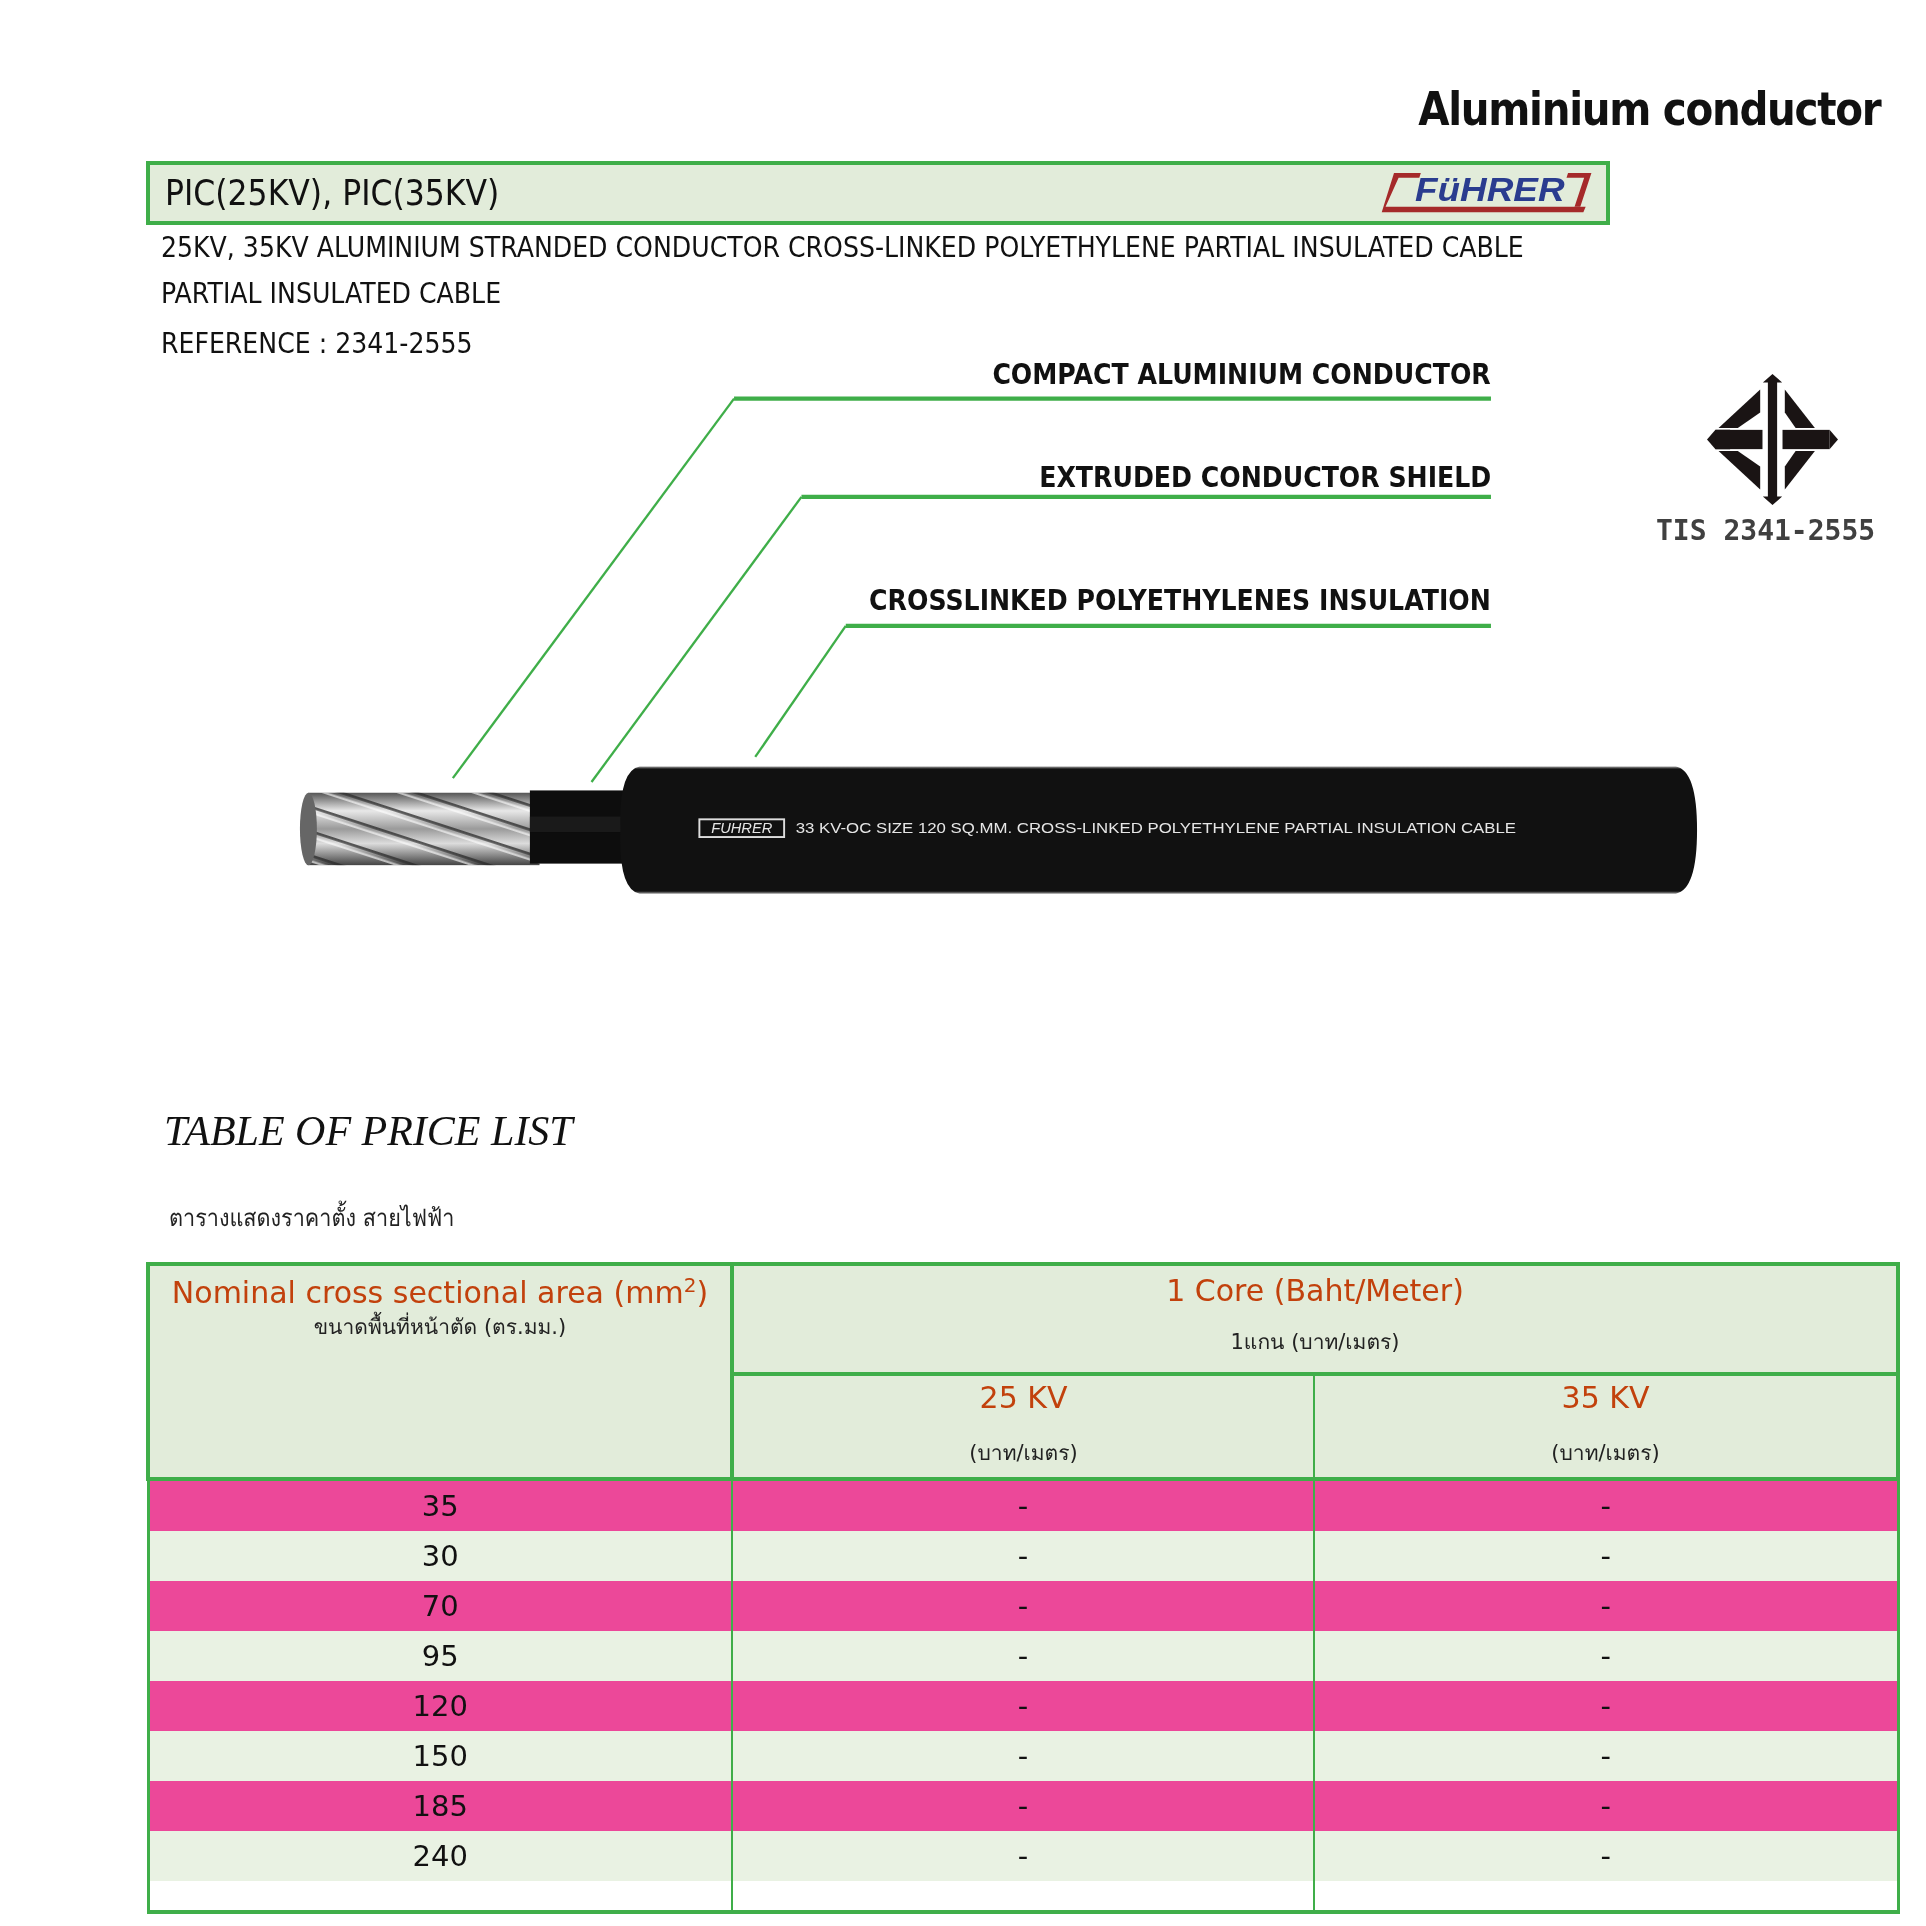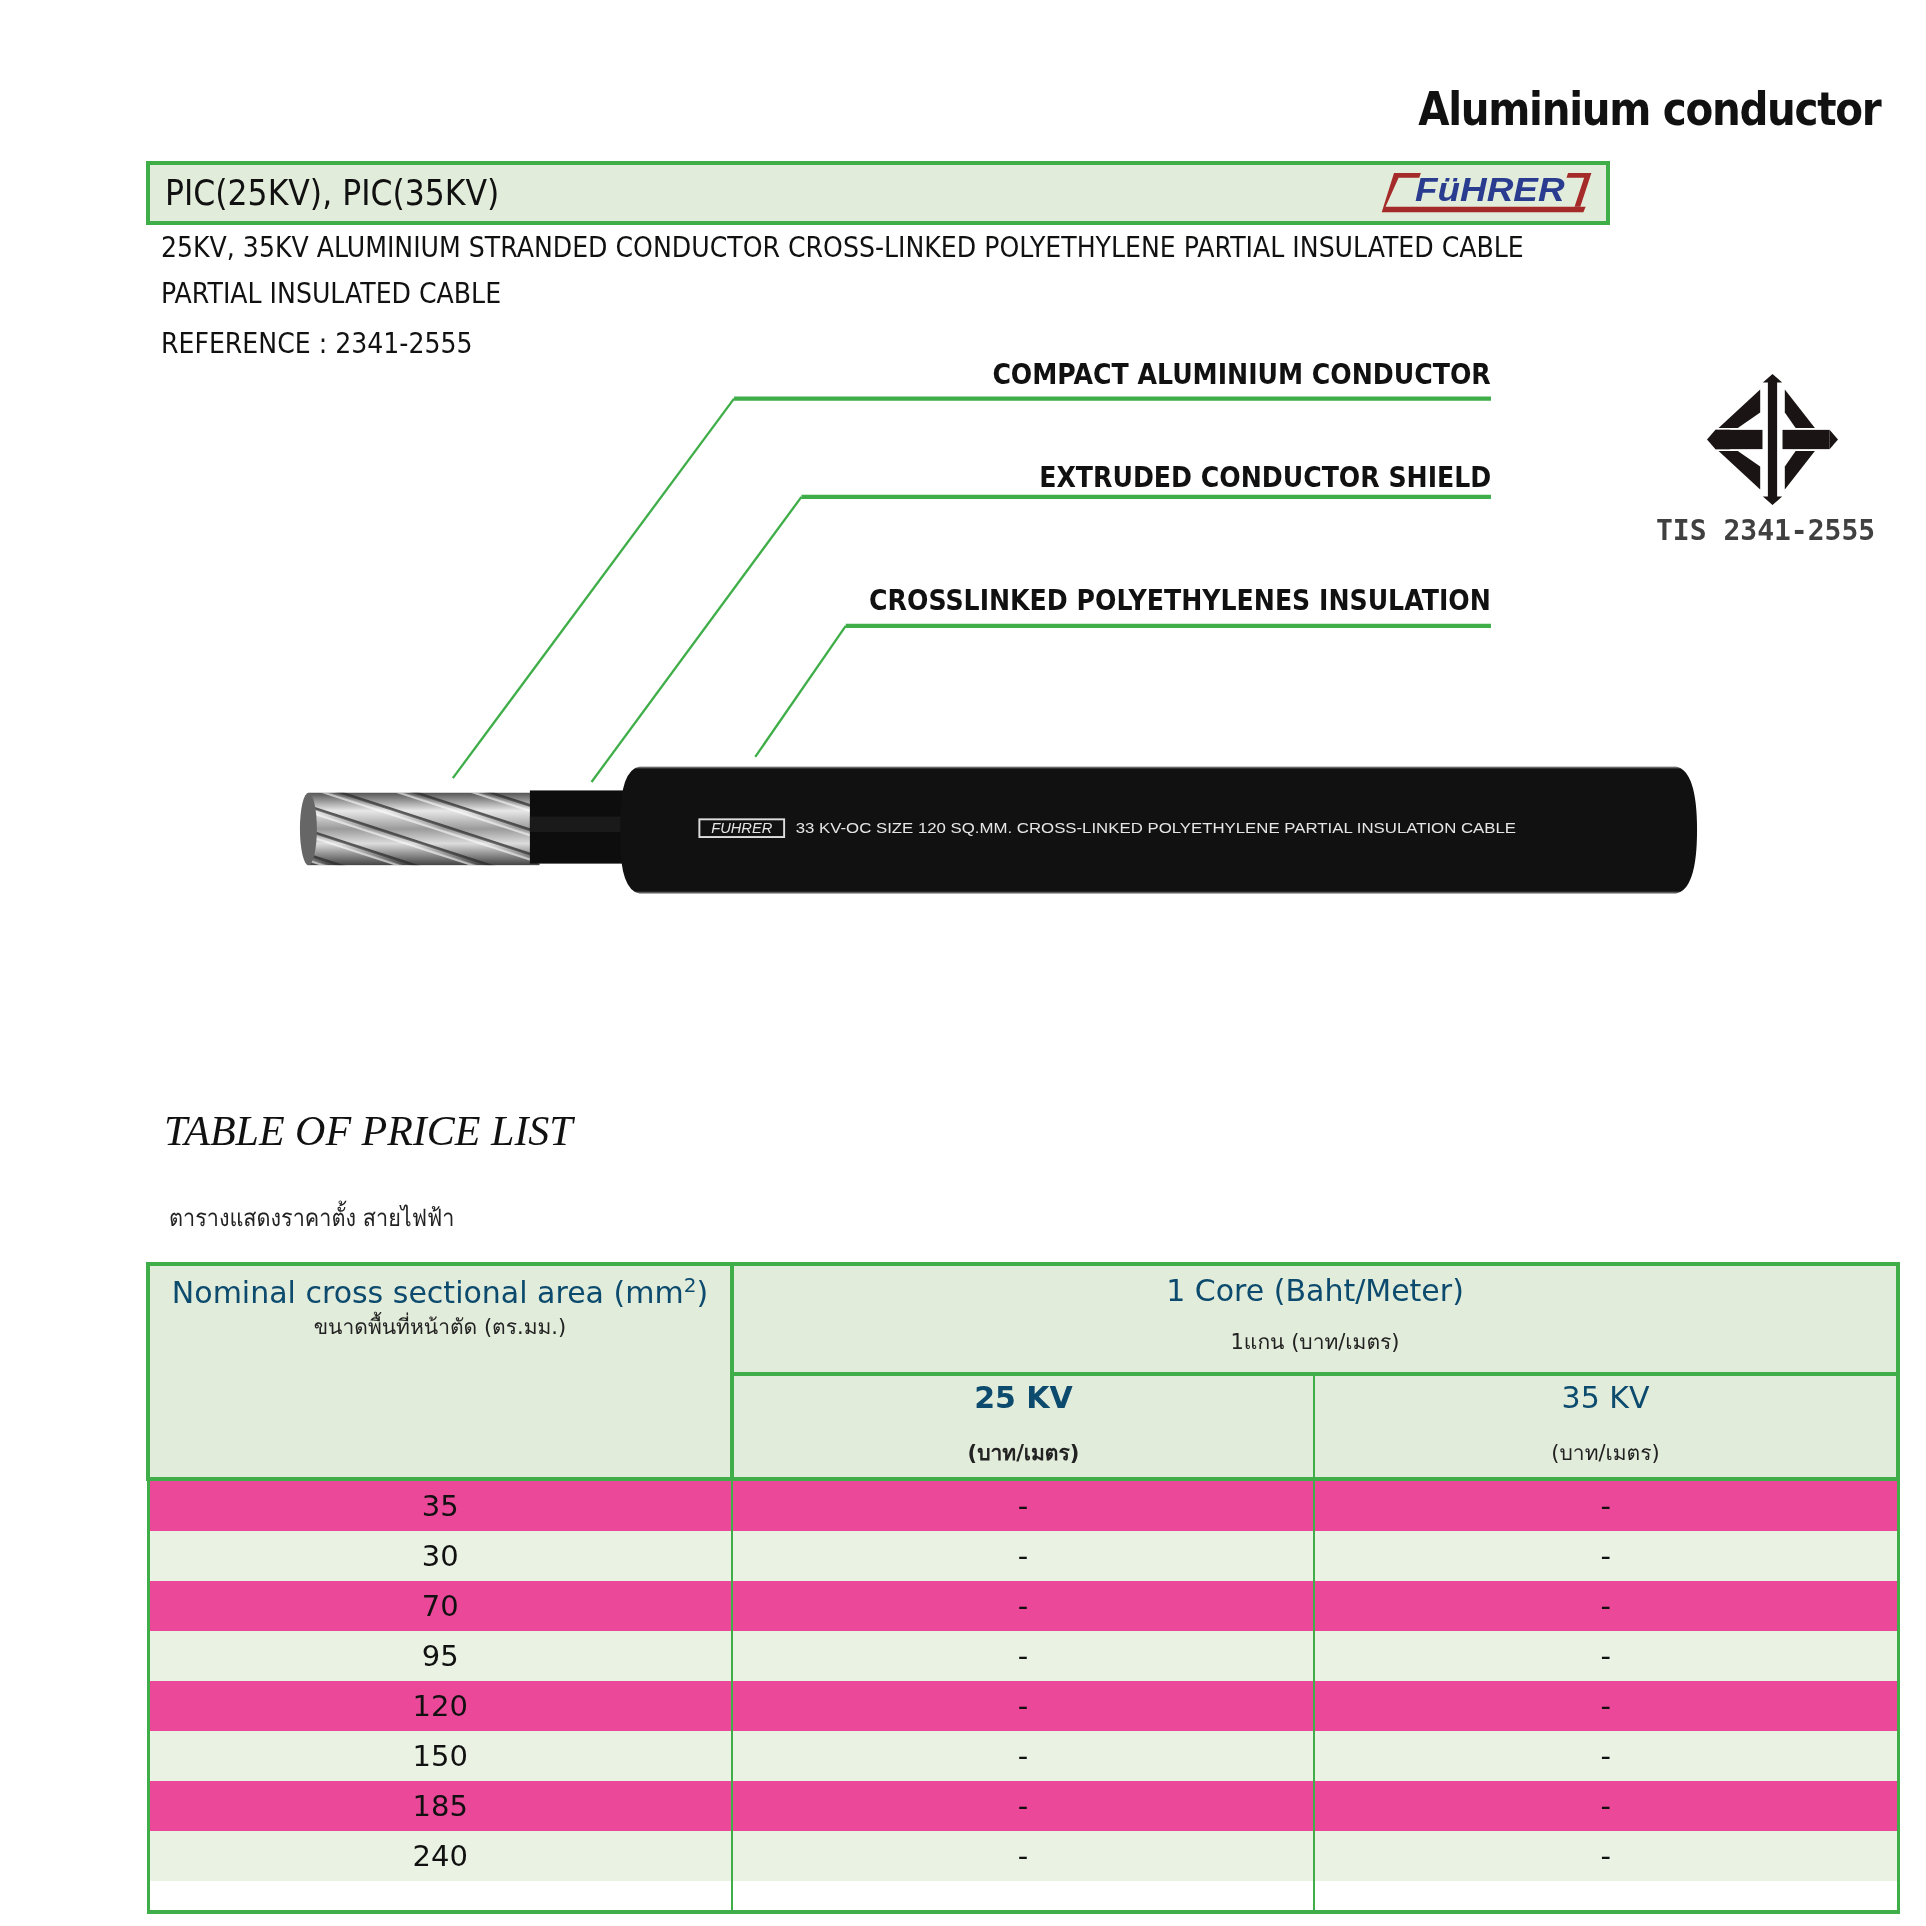--- a/index.html
+++ b/index.html
@@ -28,21 +28,21 @@
   
   .tis-text { left: 1656px; top: 514px; font-size: 28px; font-weight: bold; font-family: "DejaVu Sans Mono", monospace; white-space: nowrap; color:#404040; }
 
   
   .table-title { left: 164px; top: 1107px; font-size: 42px; font-style: italic; white-space: nowrap; color:#111;font-family:Liberation Serif, serif; }
   .table-sub { left: 169px; top: 1198px; font-size: 24px; white-space: nowrap; color:#222; transform: scaleX(0.9); transform-origin:left center; }
 
   .price-table { left: 146px; top: 1262px; width: 1749px; border-collapse: collapse; table-layout: fixed; }
   .price-table td, .price-table th { font-weight: normal; text-align: center; padding: 0; }
   .hdr { background: #e2ecda; }
-  .th-main { font-size: 30px; color: #0c4a6e; }
+  .th-main { font-size: 30px; color: #c2410c; }
   .th-sub { font-size: 21px; color: #222; }
   .row-white { background: #ec4899; }
   .row-green { background: #e9f2e3; }
   .cell { font-size: 29px; height: 50px; color:#111; }
 </style>
 </head>
 <body>
 
 <div class="abs page-title">Aluminium conductor</div>
 
@@ -145,21 +145,21 @@
     <th rowspan="2" style="border:4.6px solid #3fae49; vertical-align:top; padding-top:7px; height:204px;">
       <div class="th-main"><span>Nominal cross sectional area (mm</span><sup style="font-size:20px;">2</sup><span>)</span></div>
       <div class="th-sub" style="margin-top:0px;">ขนาดพื้นที่หน้าตัด (ตร.มม.)</div>
     </th>
     <th colspan="2" style="border:4.6px solid #3fae49; height:98px; vertical-align:top; padding-top:7px;">
       <div class="th-main">1 Core (Baht/Meter)</div>
       <div class="th-sub" style="margin-top:17.3px;">1แกน (บาท/เมตร)</div>
     </th>
   </tr>
   <tr class="hdr">
-    <th style="border:4.6px solid #3fae49; border-right:2.3px solid #3fae49; height:96px; vertical-align:top; padding-top:3.9px;font-weight:bold;">
+    <th style="border:4.6px solid #3fae49; border-right:2.3px solid #3fae49; height:96px; vertical-align:top; padding-top:3.9px;">
       <div class="th-main">25 KV</div>
       <div class="th-sub" style="margin-top:21px;">(บาท/เมตร)</div>
     </th>
     <th style="border:4.6px solid #3fae49; border-left:2.3px solid #3fae49; height:96px; vertical-align:top; padding-top:3.9px;">
       <div class="th-main">35 KV</div>
       <div class="th-sub" style="margin-top:21px;">(บาท/เมตร)</div>
     </th>
   </tr>
   </tbody>
     <tbody id="price-rows">

